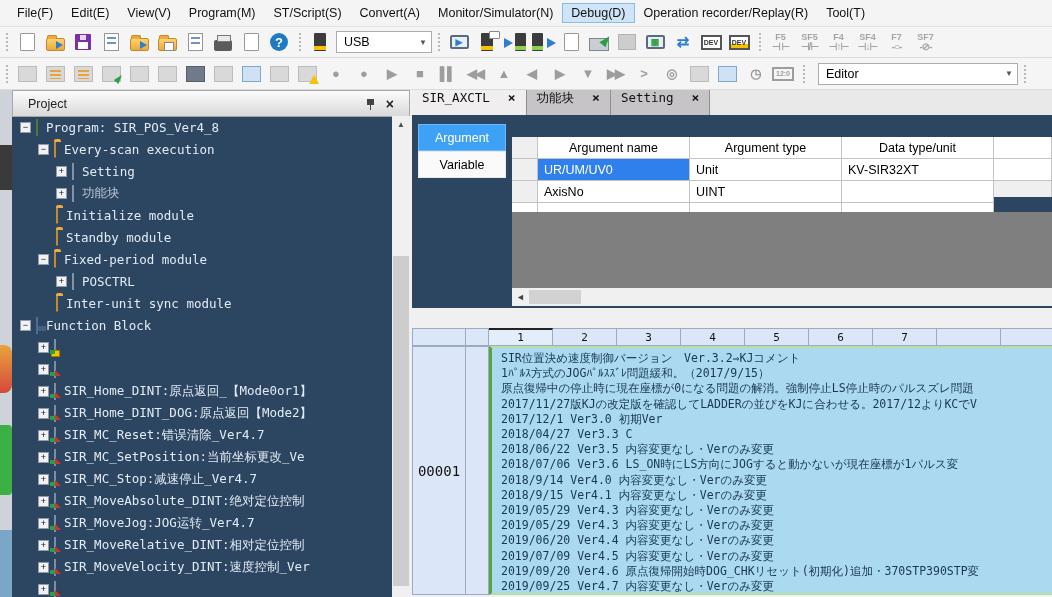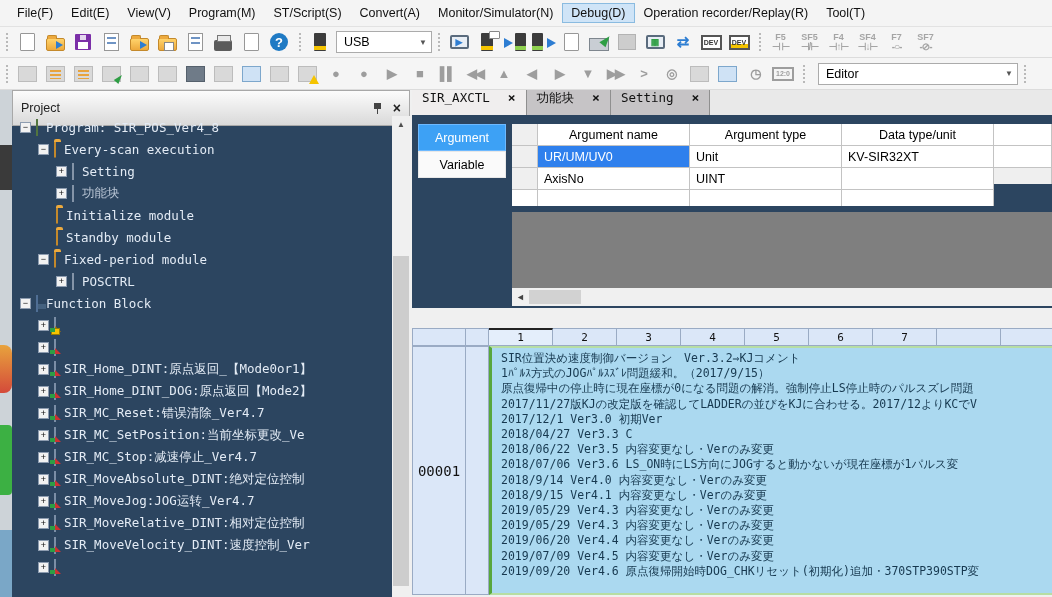--- a/index.html
+++ b/index.html
@@ -87,23 +87,23 @@
        border-left:5px solid transparent;border-right:5px solid transparent;border-bottom:9px solid #f5c400;}
   .k-clockbadge{width:22px;height:14px;border:2px solid #9d9d9d;color:#9d9d9d;font-size:7px;font-weight:bold;
        display:flex;align-items:center;justify-content:center;}
 
   
   #desktop-strip{position:absolute;left:0;top:90px;width:12px;height:507px;background:#cdd3d8;overflow:hidden;}
   .frag{position:absolute;left:0;width:12px;}
 
   
   #project-panel{position:absolute;left:12px;top:90px;width:398px;height:507px;background:#2c4560;}
-  #project-header{position:absolute;left:0;top:0;width:100%;height:36px;
+  #project-header{position:absolute;left:0;top:0;width:100%;height:27px;
       background:linear-gradient(#fcfcfc,#d9d9d9);border:1px solid #a8a8a8;display:flex;align-items:center;
-      padding:0 8px;font-size:12.5px;color:#222;}
+      padding:0 15px;font-size:12.5px;color:#222;}
   #project-header .spacer{flex:1;}
   .pin-icon{width:10px;height:12px;position:relative;margin-right:10px;}
   .pin-icon::before{content:"";position:absolute;left:1px;top:1px;width:7px;height:6px;background:#444;}
   .pin-icon::after{content:"";position:absolute;left:4px;top:7px;width:1.5px;height:5px;background:#444;}
   .close-x{font-size:14px;font-weight:bold;color:#222;line-height:12px;}
   #tree{position:absolute;left:0;top:26px;right:18px;bottom:0;overflow:hidden;
         font-family:"DejaVu Sans Mono",monospace;font-size:12.5px;color:#e3ebf5;}
   .trow{height:22px;display:flex;align-items:center;white-space:nowrap;}
   .expbox{width:11px;height:11px;background:#f2f2f2;border:1px solid #8d9cb0;color:#111;font-size:9px;
           line-height:9px;display:flex;align-items:center;justify-content:center;margin-right:5px;flex:0 0 auto;
@@ -141,21 +141,21 @@
   .tab.active{background:#f0eeee;}
   .tab .x{margin-left:18px;font-weight:bold;font-size:13px;}
   #tab-rest{flex:1;height:25px;background:#e9e9e9;}
 
   
   #arg-panel{position:absolute;left:412px;top:115px;width:640px;height:193px;background:#2c4560;}
   .side-tab{position:absolute;left:6px;width:88px;height:27px;display:flex;align-items:center;justify-content:center;
             font-size:12.5px;border:1px solid #e8e8e8;}
   #side-tab-argument{top:9px;background:#3da1f5;color:#fff;border-color:#6db9ff;}
   #side-tab-variable{top:36px;background:#fafafa;color:#000;}
-  #arg-table{position:absolute;left:100px;top:9px;display:grid;
+  #arg-table{position:absolute;left:100px;top:22px;display:grid;
              grid-template-columns:26px 152px 152px 152px 58px;}
   .cell{height:22px;border-right:1px solid #c3c3c3;border-bottom:1px solid #c3c3c3;background:#fff;
         display:flex;align-items:center;padding:0 6px;font-size:12.5px;overflow:hidden;white-space:nowrap;}
   .cell.hdr{justify-content:center;background:#fff;}
   .cell.gut{background:#efefef;}
   .cell.sel{background:#2f80ed;color:#fff;}
   .cell.short{height:16px;border-bottom:none;}
   #arg-gray{position:absolute;left:100px;top:97px;right:0;height:76px;background:#7f7f7f;}
   #arg-hscroll{position:absolute;left:100px;right:0;top:173px;height:18px;background:#f0f0f0;display:flex;align-items:center;}
   #arg-hscroll .larr{width:17px;text-align:center;font-size:9px;color:#444;}
@@ -454,20 +454,25 @@
         </div>
         <div class="trow" style="padding-left: 26px;">
           <span class="expbox">−</span>
           <span class="ticon"><span class="t-folder"></span></span>
           <span class="lbl">Fixed-period module</span>
         </div>
         <div class="trow" style="padding-left: 44px;">
           <span class="expbox">+</span>
           <span class="ticon"><span class="t-ladder"></span></span>
           <span class="lbl">POSCTRL</span>
+        </div>
+        <div class="trow" style="padding-left: 26px;">
+          <span class="expspace"></span>
+          <span class="ticon"><span class="t-folder"></span></span>
+          <span class="lbl">Inter-unit sync module</span>
         </div>
         <div class="trow" style="padding-left: 8px;">
           <span class="expbox">−</span>
           <span class="ticon"><span class="t-fbroot"></span></span>
           <span class="lbl">Function Block</span>
         </div>
         <div class="trow selected" style="padding-left: 26px;">
           <span class="expbox">+</span>
           <span class="ticon"><span class="t-fb locked"><span class="lock"></span></span></span>
         </div>
@@ -605,17 +610,18 @@
           <div class="cmt-line">2018/04/27 Ver3.3 C</div>
           <div class="cmt-line">2018/06/22 Ver3.5 内容変更なし・Verのみ変更</div>
           <div class="cmt-line">2018/07/06  Ver3.6  LS_ON時にLS方向にJOGすると動かないが現在座標が1パルス変</div>
           <div class="cmt-line">2018/9/14 Ver4.0 内容変更なし・Verのみ変更</div>
           <div class="cmt-line">2018/9/15 Ver4.1 内容変更なし・Verのみ変更</div>
           <div class="cmt-line">2019/05/29 Ver4.3 内容変更なし・Verのみ変更</div>
           <div class="cmt-line">2019/05/29 Ver4.3 内容変更なし・Verのみ変更</div>
           <div class="cmt-line">2019/06/20 Ver4.4 内容変更なし・Verのみ変更</div>
           <div class="cmt-line">2019/07/09 Ver4.5 内容変更なし・Verのみ変更</div>
           <div class="cmt-line">2019/09/20 Ver4.6 原点復帰開始時DOG_CHKリセット(初期化)追加・370STP390STP変</div>
+          <div class="cmt-line">2019/09/25 Ver4.7 内容変更なし・Verのみ変更</div>
         </div>
     </div>
   </div>
 
 </div>
 
 </body></html>

